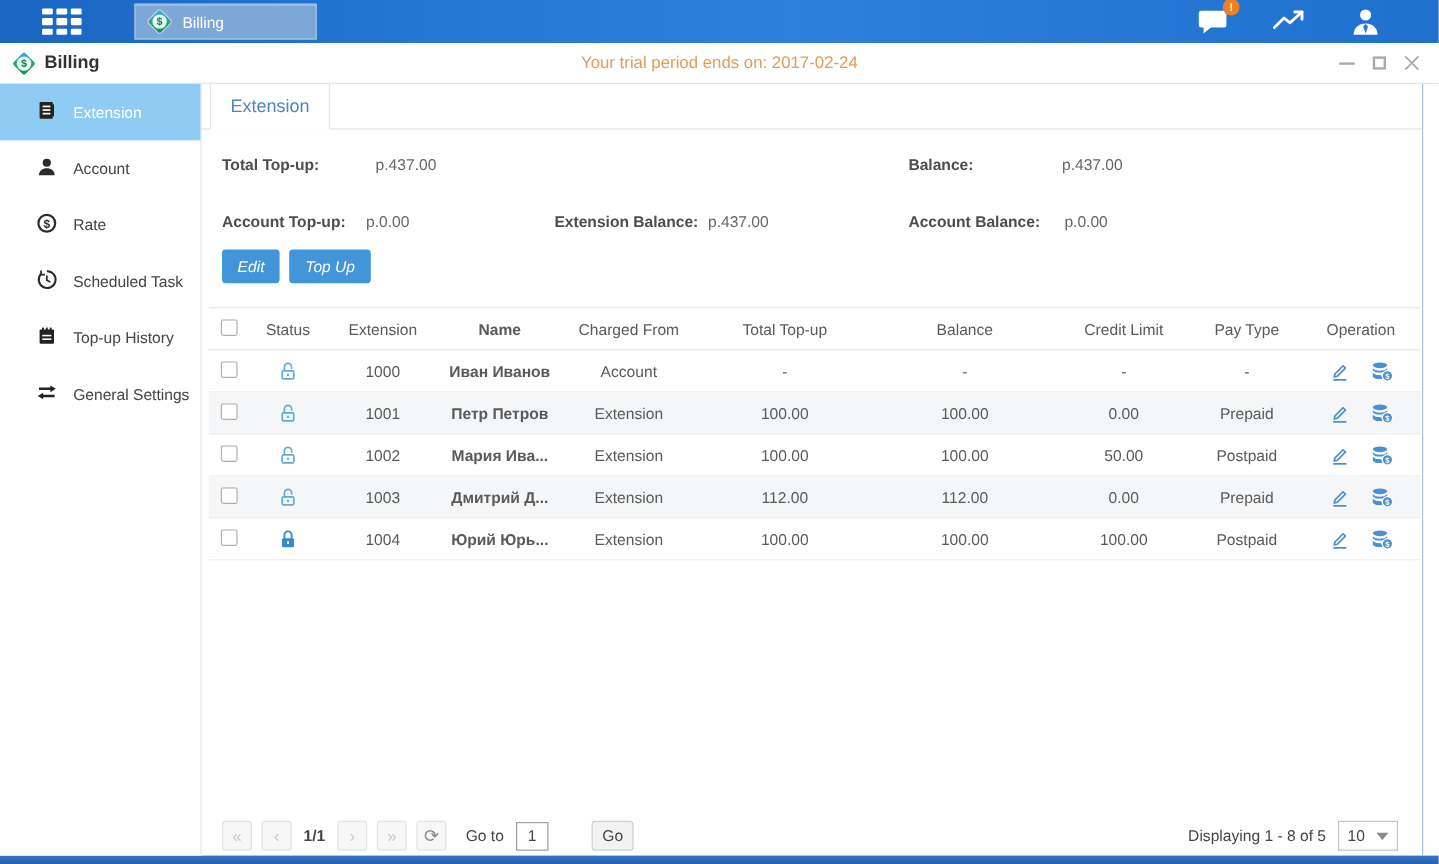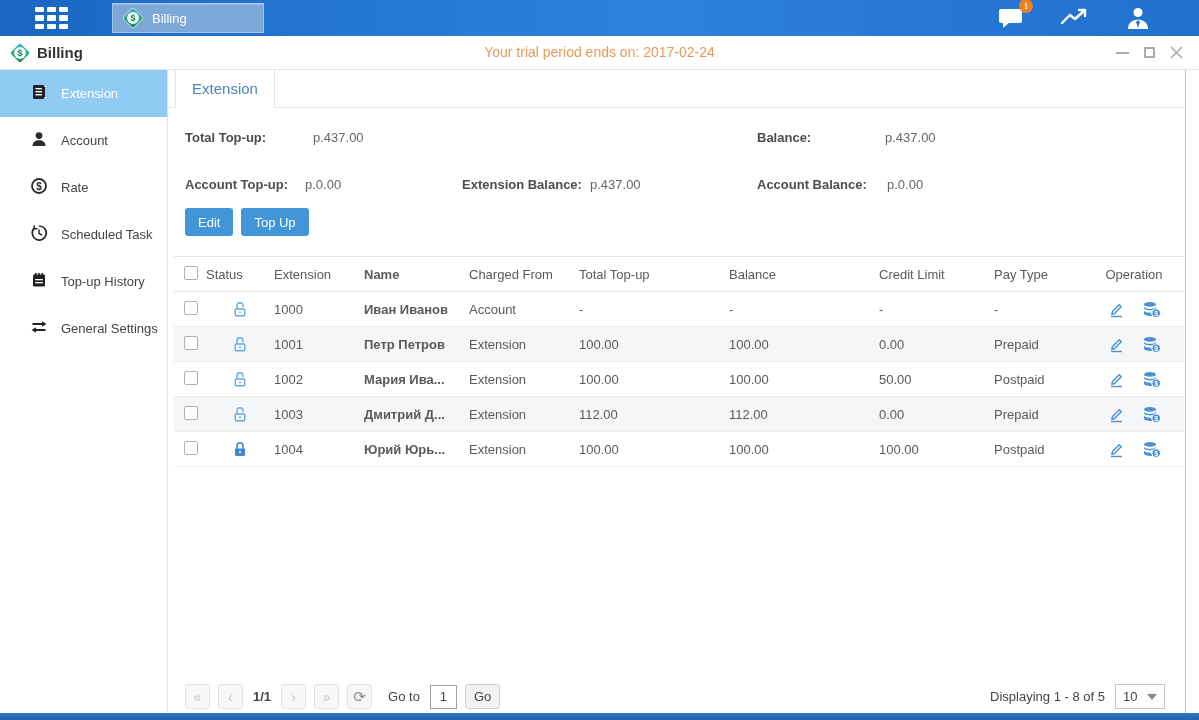--- a/index.html
+++ b/index.html
@@ -55,46 +55,46 @@
     border-right:1px solid #e3e3e3; margin-bottom:-1px; border-bottom:1px solid #fff; cursor:pointer; }
 
   .summary { padding:22px 0 0 17px; display:grid;
     grid-template-columns:245px 263px 237px auto; row-gap:14px;gap:32px; }
   .sum-label { display:inline-block; font-weight:bold; color:#4d4d4d; }
   .w1 { width:128px; } .w2 { width:120px; } .w3 { width:128px; } .w4 { width:130px; }
   .sum-val { color:#666; }
 
   .toolbar { padding:16px 0 0 17px; display:flex; gap:8px; }
   .btn-blue { background:#4195d8; color:#fff; border:none; border-radius:3px;
-    height:28px; padding:0 13px; font-size:13px; font-family:inherit; cursor:pointer; }
+    height:28px; padding:0 13px; font-size:13px; font-family:inherit; cursor:pointer;font-style:italic; }
 
   .table { margin:20px 0 0 6px; width:1010px; }
   .tr { display:flex; align-items:center; height:35px; border-bottom:1px solid #efefef; }
   .tr.head { height:36px; border-top:1px solid #e5e5e5; border-bottom:1px solid #e5e5e5; color:#555; }
   .tr.stripe { background:#f5f6f7; }
-  .td { text-align:left; color:#5a5a5a; overflow:hidden; white-space:nowrap; }
+  .td { text-align:center; color:#5a5a5a; overflow:hidden; white-space:nowrap; }
   .c0 { width:32px; text-align:left; padding-left:10px; }
   .c1 { width:68px; } .c2 { width:90px; } .c3 { width:105px;font-weight:bold; } .c4 { width:110px; }
   .c5 { width:150px; } .c6 { width:150px; } .c7 { width:115px; } .c8 { width:90px; }
   .c9 { width:100px; display:flex; align-items:center; justify-content:center; gap:18px; }
   input[type=checkbox] { width:14px; height:14px; accent-color:#fff; cursor:pointer;
     appearance:none; border:1px solid #b0b0b0; border-radius:2px; background:#fff; }
   .op-icon { cursor:pointer; display:flex; }
 
   .pager { margin-top:auto; margin-bottom:4px; display:flex; align-items:center; padding-left:17px; }
   .pbtn { width:25px; height:25px; background:#f7f7f7; border:1px solid #e3e3e3; border-radius:3px;
     display:flex; align-items:center; justify-content:center; color:#c3c7cc; font-size:14px;
     cursor:pointer; margin-right:8px; user-select:none; }
   .pbtn.ref { color:#8a8a8a; font-size:15px; }
   .page-label { color:#444; margin:0 10px 0 2px;font-weight:bold; }
   .goto-label { color:#444; margin:0 10px 0 8px; }
   .goto-input { width:27px; height:24px; border:1px solid #9f9f9f; text-align:center;
     font-size:13px; font-family:inherit; color:#444; margin-right:8px; }
   .go-btn { height:25px; padding:0 8px; background:#f2f2f2; border:1px solid #cfcfcf; border-radius:3px;
-    color:#444; font-size:13px; font-family:inherit; cursor:pointer; }
+    color:#444; font-size:13px; font-family:inherit; cursor:pointer;margin-left:28px; }
   .displaying { margin-left:auto; color:#444; }
   .page-size { width:50px; height:25px; border:1px solid #c2c2c2; margin-left:10px; margin-right:20px;
     display:flex; align-items:center; padding:0 7px; color:#444; cursor:pointer; background:#fff; }
   .page-size .arrow { margin-left:auto; width:0; height:0; border-left:5px solid transparent;
     border-right:5px solid transparent; border-top:6px solid #8a8a8a; }
 
   .bottom-strip { height:7px; background:linear-gradient(#3077ca,#285fa8); }
 </style>
 </head>
 <body>

